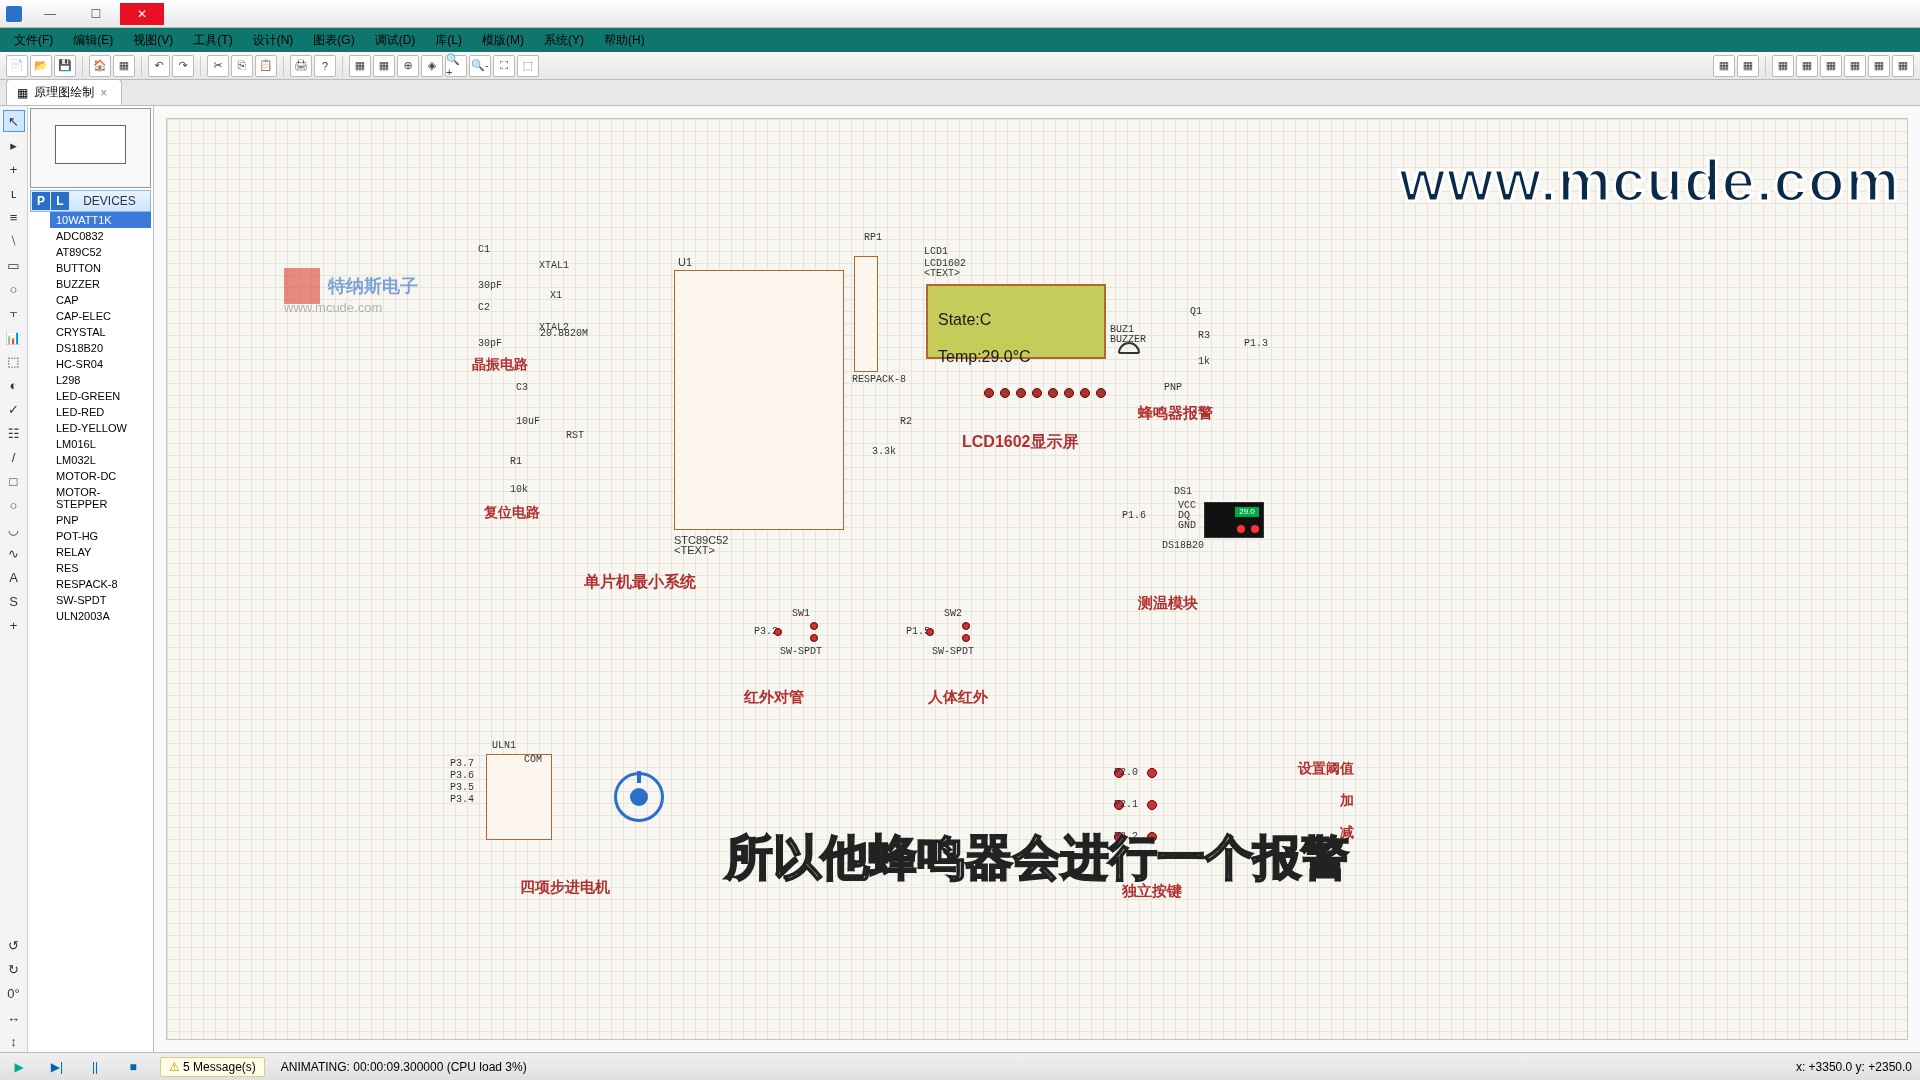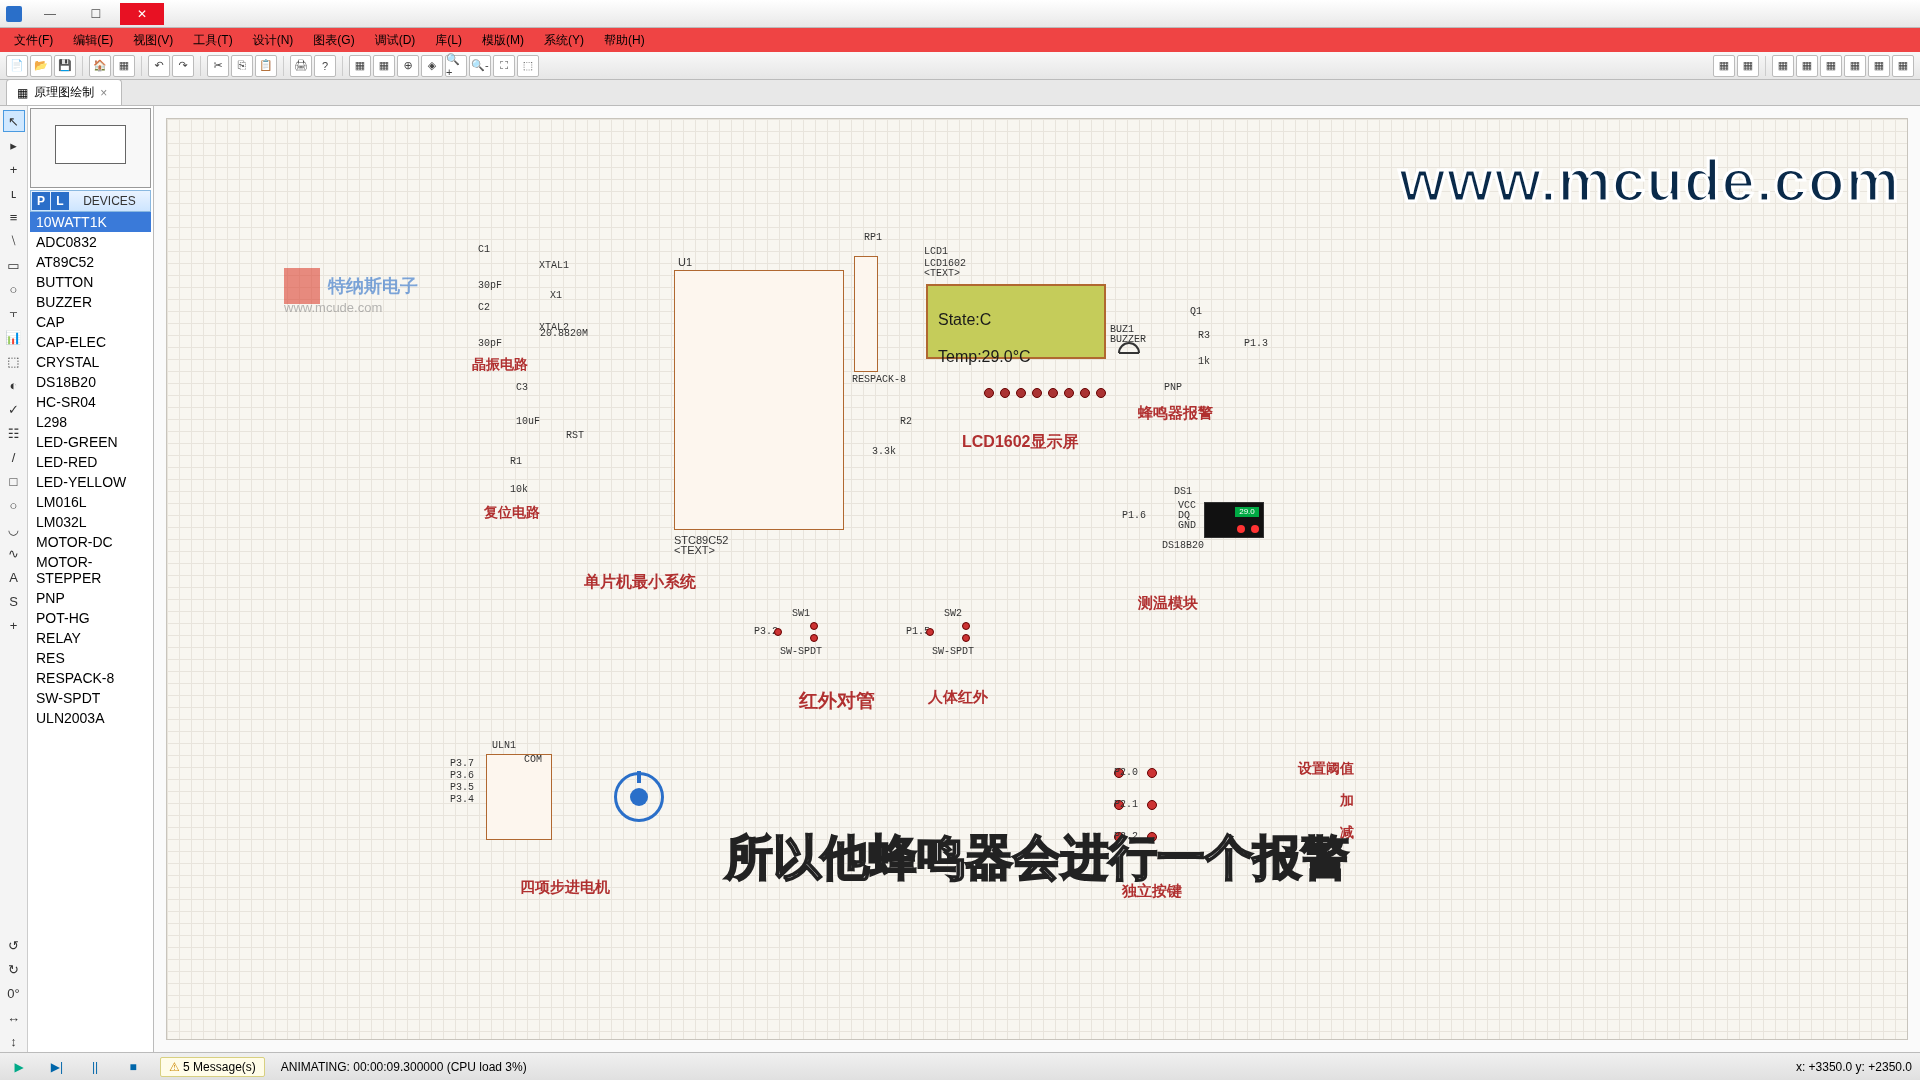--- a/index.html
+++ b/index.html
@@ -3,41 +3,41 @@
 <meta charset="utf-8">
 <style>
 * { margin:0; padding:0; box-sizing:border-box; font-family:"Microsoft YaHei",Arial,sans-serif; }
 body { background:#f0f0f0; width:1920px; height:1080px; overflow:hidden; font-size:12px; }
 .titlebar { height:28px; background:linear-gradient(#fff,#e8e8e8); border-bottom:1px solid #bbb; display:flex; align-items:center; padding:0 6px; }
 .titlebar .icon { width:16px; height:16px; background:#2a6fc9; border-radius:2px; margin-right:6px; }
 .titlebar .title { flex:1; font-size:13px; color:#333; }
 .titlebar .winbtns { display:flex; gap:2px; }
 .titlebar .winbtns span { width:44px; height:22px; display:flex; align-items:center; justify-content:center; color:#555; cursor:pointer; }
 .titlebar .winbtns span.close { background:#e81123; color:#fff; }
-.menubar { height:24px; background:#ef4444; display:flex; align-items:center; padding:0 6px; gap:4px; font-size:12px; }
+.menubar { height:24px; background:#0f766e; display:flex; align-items:center; padding:0 6px; gap:4px; font-size:12px; }
 .menubar span { padding:2px 8px; cursor:pointer; }
 .toolbar { height:28px; background:linear-gradient(#f8f8f8,#e6e6e6); border-bottom:1px solid #bbb; display:flex; align-items:center; padding:0 6px; gap:2px; }
 .toolbar .tb { width:22px; height:22px; background:#fff; border:1px solid #bbb; border-radius:2px; display:flex; align-items:center; justify-content:center; font-size:11px; color:#444; }
 .toolbar .sep { width:1px; height:20px; background:#ccc; margin:0 4px; }
 .tabbar { height:26px; background:#e8e8e8; border-bottom:1px solid #bbb; display:flex; align-items:flex-end; padding:0 6px; }
 .tab { padding:4px 14px 4px 10px; background:#fff; border:1px solid #bbb; border-bottom:none; border-radius:4px 4px 0 0; font-size:12px; display:flex; align-items:center; gap:6px; }
 .tab .x { color:#888; cursor:pointer; }
 .workspace { display:flex; height:calc(100% - 28px - 24px - 28px - 26px - 28px); }
 .lefttools { width:28px; background:#f4f4f4; border-right:1px solid #ccc; display:flex; flex-direction:column; align-items:center; gap:2px; padding-top:4px; }
 .lefttools .lt { width:22px; height:22px; border:1px solid transparent; display:flex; align-items:center; justify-content:center; font-size:13px; color:#333; cursor:pointer; }
 .lefttools .lt.active { background:#d0e8ff; border-color:#4a9ae0; }
 .sidebar { width:126px; background:#fff; border-right:1px solid #bbb; display:flex; flex-direction:column; }
 .overview { height:80px; border:1px solid #999; margin:2px; background:#f8f8f8; position:relative; }
 .overview .mini { position:absolute; left:20%; top:20%; width:60%; height:50%; border:1px solid #666; background:#fff; }
 .devheader { display:flex; align-items:center; height:22px; background:linear-gradient(#eaf3ff,#cde5ff); border:1px solid #8ab8e0; margin:0 2px; }
 .devheader .p { width:18px; height:18px; background:#2a6fc9; color:#fff; display:flex; align-items:center; justify-content:center; font-weight:bold; margin:0 1px; }
 .devheader .l { width:18px; height:18px; background:#2a6fc9; color:#fff; display:flex; align-items:center; justify-content:center; font-weight:bold; }
 .devheader .lbl { flex:1; text-align:center; font-size:12px; color:#333; }
 .devlist { flex:1; overflow:auto; margin:0 2px; }
-.devlist .item { padding:2px 6px; font-size:14px; cursor:pointer; }
+.devlist .item { padding:2px 6px; font-size:11px; cursor:pointer;margin-left:20px; }
 .devlist .item.sel { background:#3a7ad9; color:#fff; }
 .canvas { flex:1; position:relative; background:#fafafa; overflow:hidden; }
 .grid { position:absolute; inset:12px 12px 12px 12px; background:#f8f6f0;
   background-image:linear-gradient(#e8e4dc 1px,transparent 1px),linear-gradient(90deg,#e8e4dc 1px,transparent 1px);
   background-size:12px 12px; border:1px solid #c8c4bc; }
 .schem { position:absolute; inset:0; }
 .chip { position:absolute; border:1px solid #b06830; background:#fdf6ee; }
 .chip.big { left:520px; top:164px; width:170px; height:260px; }
 .chiplbl { position:absolute; font-size:11px; color:#333; }
 .lcd { position:absolute; left:772px; top:178px; width:180px; height:75px; border:2px solid #b06830; background:#c5cc5a; padding:6px 10px; font-family:monospace; font-size:16px; color:#1a1a1a; }
@@ -302,21 +302,21 @@
       <div class="labels-cn" style="left:984px;top:488px;font-size:15px">测温模块</div>
 
       <div class="comp-lbl" style="left:638px;top:502px">SW1</div>
       <div class="comp-lbl" style="left:626px;top:540px">SW-SPDT</div>
       <div class="comp-lbl" style="left:600px;top:520px">P3.2</div>
       <div class="sw" style="left:620px;top:512px">
         <div class="pad" style="left:0;top:10px"></div>
           <div class="pad" style="left:36px;top:4px"></div>
           <div class="pad" style="left:36px;top:16px"></div>
       </div>
-      <div class="labels-cn" style="left:645px;top:582px;font-size:19px">红外对管</div>
+      <div class="labels-cn" style="left:590px;top:582px;font-size:15px">红外对管</div>
 
       <div class="comp-lbl" style="left:790px;top:502px">SW2</div>
       <div class="comp-lbl" style="left:778px;top:540px">SW-SPDT</div>
       <div class="comp-lbl" style="left:752px;top:520px">P1.5</div>
       <div class="sw" style="left:772px;top:512px">
         <div class="pad" style="left:0;top:10px"></div>
           <div class="pad" style="left:36px;top:4px"></div>
           <div class="pad" style="left:36px;top:16px"></div>
       </div>
       <div class="labels-cn" style="left:774px;top:582px;font-size:15px">人体红外</div>

